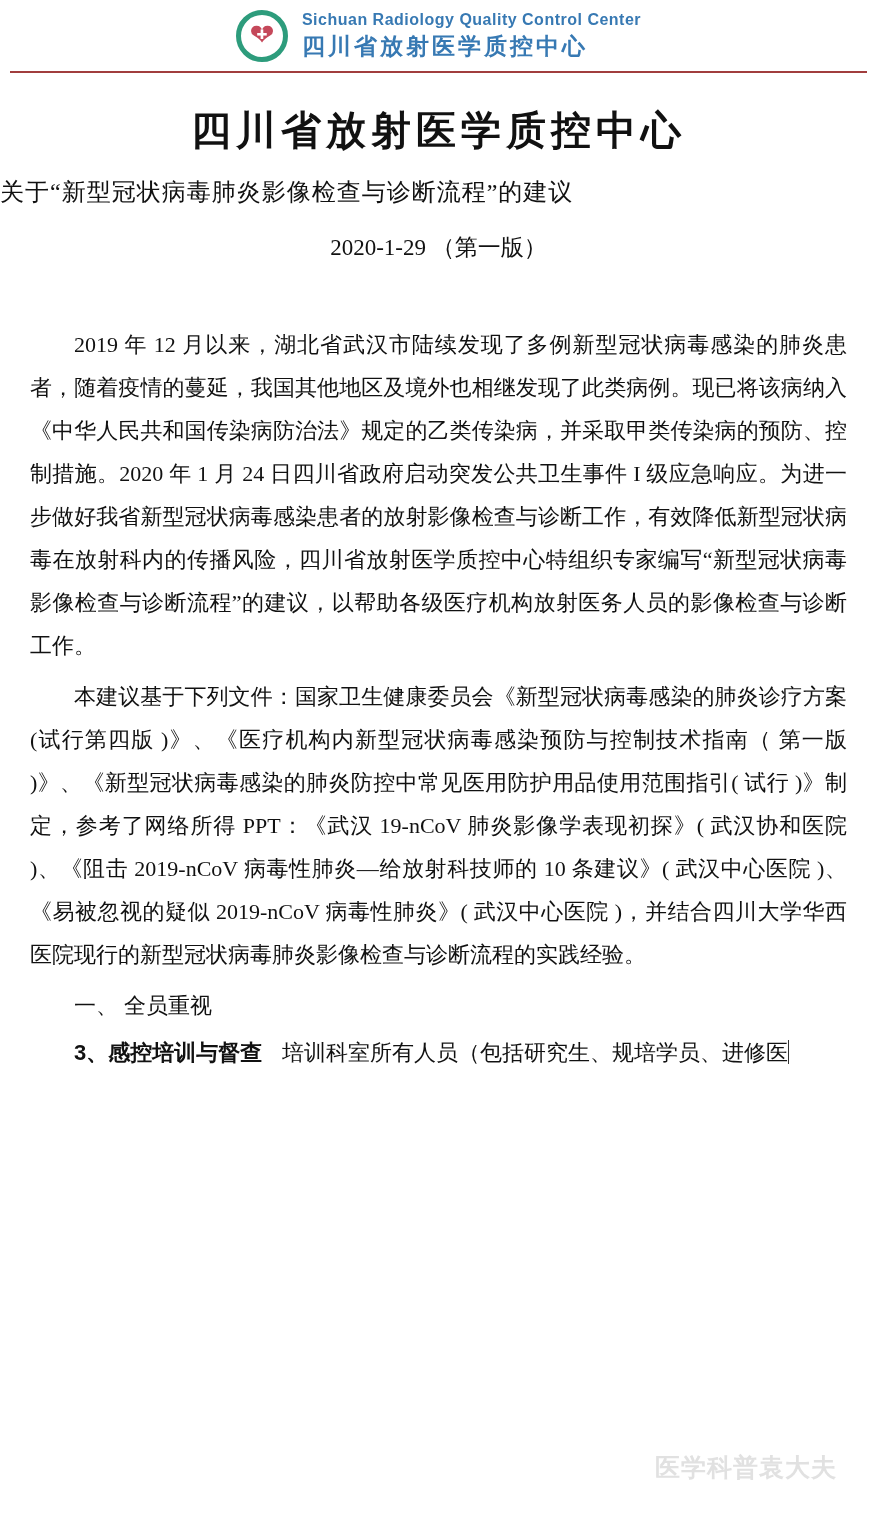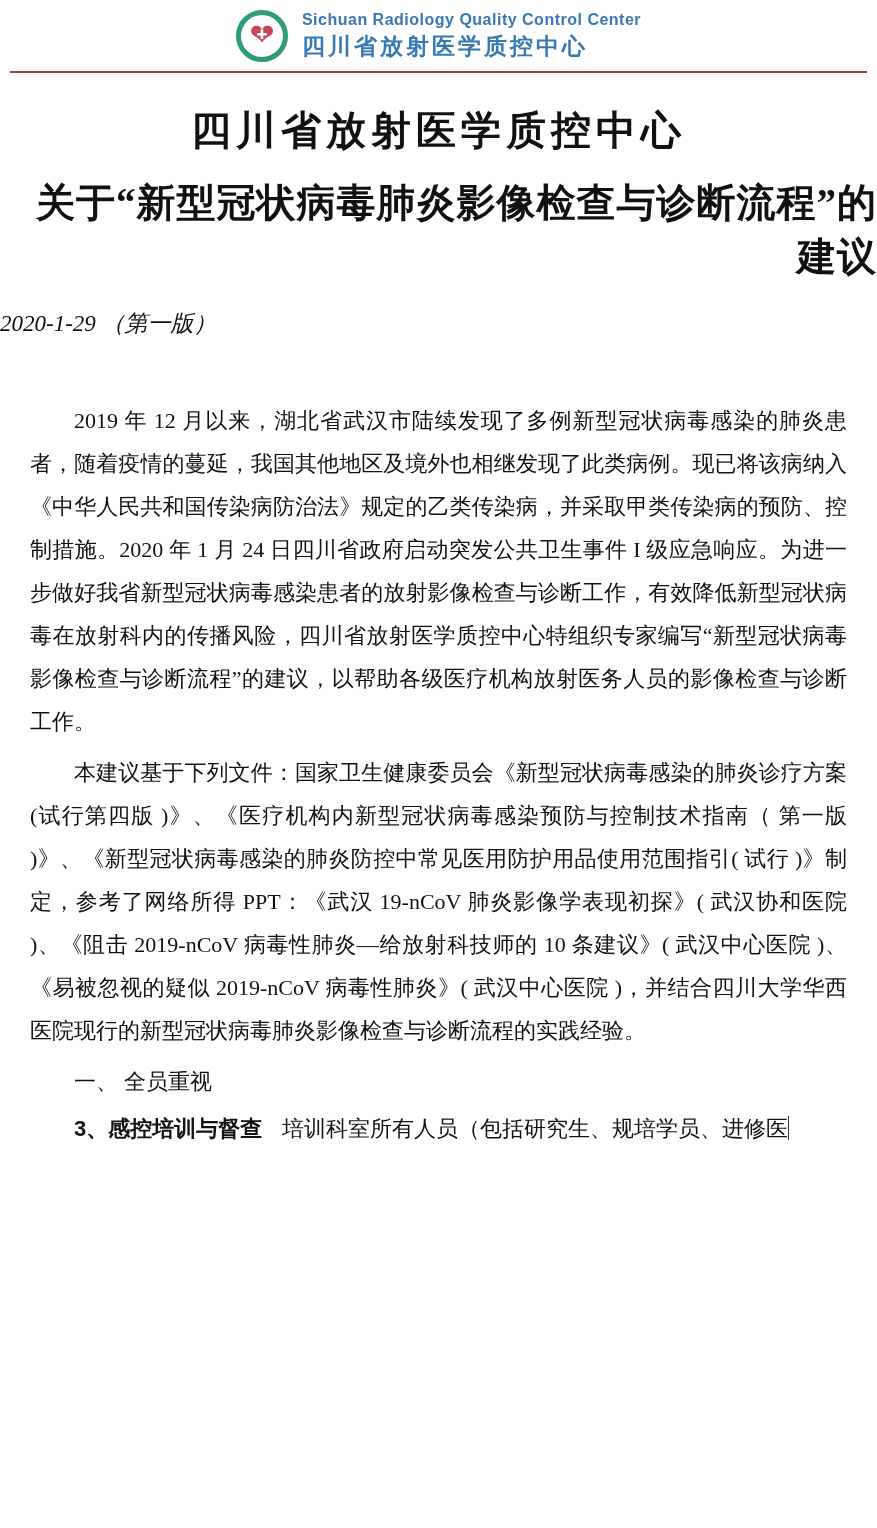--- a/index.html
+++ b/index.html
@@ -53,27 +53,27 @@
   }
 
   
   .doc-title {
     margin-top:30px;
     text-align:center;
     font-size:40px; font-weight:bold; letter-spacing:5px;
   }
   .doc-subtitle {
     margin-top:18px;
-    text-align:right;
-    font-size:39px; font-weight:bold; letter-spacing:1px;
+    text-align:left;
+    font-size:24px; font-weight:normal; letter-spacing:1px;
   }
   .doc-date {
     margin-top:24px;
+    text-align:center;
     font-size:23px;
-    font-style:italic;
   }
 
   
   .doc-body { margin:60px 30px 0 30px; }
   .body-para {
     font-size:22px; line-height:43px;
     text-align:justify;
     text-indent:2em;
     margin:0 0 8px 0;
     word-break:break-all;
@@ -139,14 +139,15 @@
     <p class="body-para">2019 年 12 月以来，湖北省武汉市陆续发现了多例新型冠状病毒感染的肺炎患者，随着疫情的蔓延，我国其他地区及境外也相继发现了此类病例。现已将该病纳入《中华人民共和国传染病防治法》规定的乙类传染病，并采取甲类传染病的预防、控制措施。2020 年 1 月 24 日四川省政府启动突发公共卫生事件 I 级应急响应。为进一步做好我省新型冠状病毒感染患者的放射影像检查与诊断工作，有效降低新型冠状病毒在放射科内的传播风险，四川省放射医学质控中心特组织专家编写“新型冠状病毒影像检查与诊断流程”的建议，以帮助各级医疗机构放射医务人员的影像检查与诊断工作。</p>
     <p class="body-para">本建议基于下列文件：国家卫生健康委员会《新型冠状病毒感染的肺炎诊疗方案(试行第四版 )》、《医疗机构内新型冠状病毒感染预防与控制技术指南（ 第一版 )》、《新型冠状病毒感染的肺炎防控中常见医用防护用品使用范围指引( 试行 )》制定，参考了网络所得 PPT：《武汉 19-nCoV 肺炎影像学表现初探》( 武汉协和医院 )、《阻击 2019-nCoV 病毒性肺炎—给放射科技师的 10 条建议》( 武汉中心医院 )、《易被忽视的疑似 2019-nCoV 病毒性肺炎》( 武汉中心医院 )，并结合四川大学华西医院现行的新型冠状病毒肺炎影像检查与诊断流程的实践经验。</p>
 
     <div class="section-heading">一、 全员重视</div>
 
 
 
     <p class="body-para"><span class="lead">3、感控培训与督查</span><span>培训科室所有人员（包括研究生、规培学员、进修医</span><span class="caret"></span></p>
   </div>
 
+  <div class="watermark-ghost">医学科普袁大夫</div>
 
 </div>
 
 </body></html>

